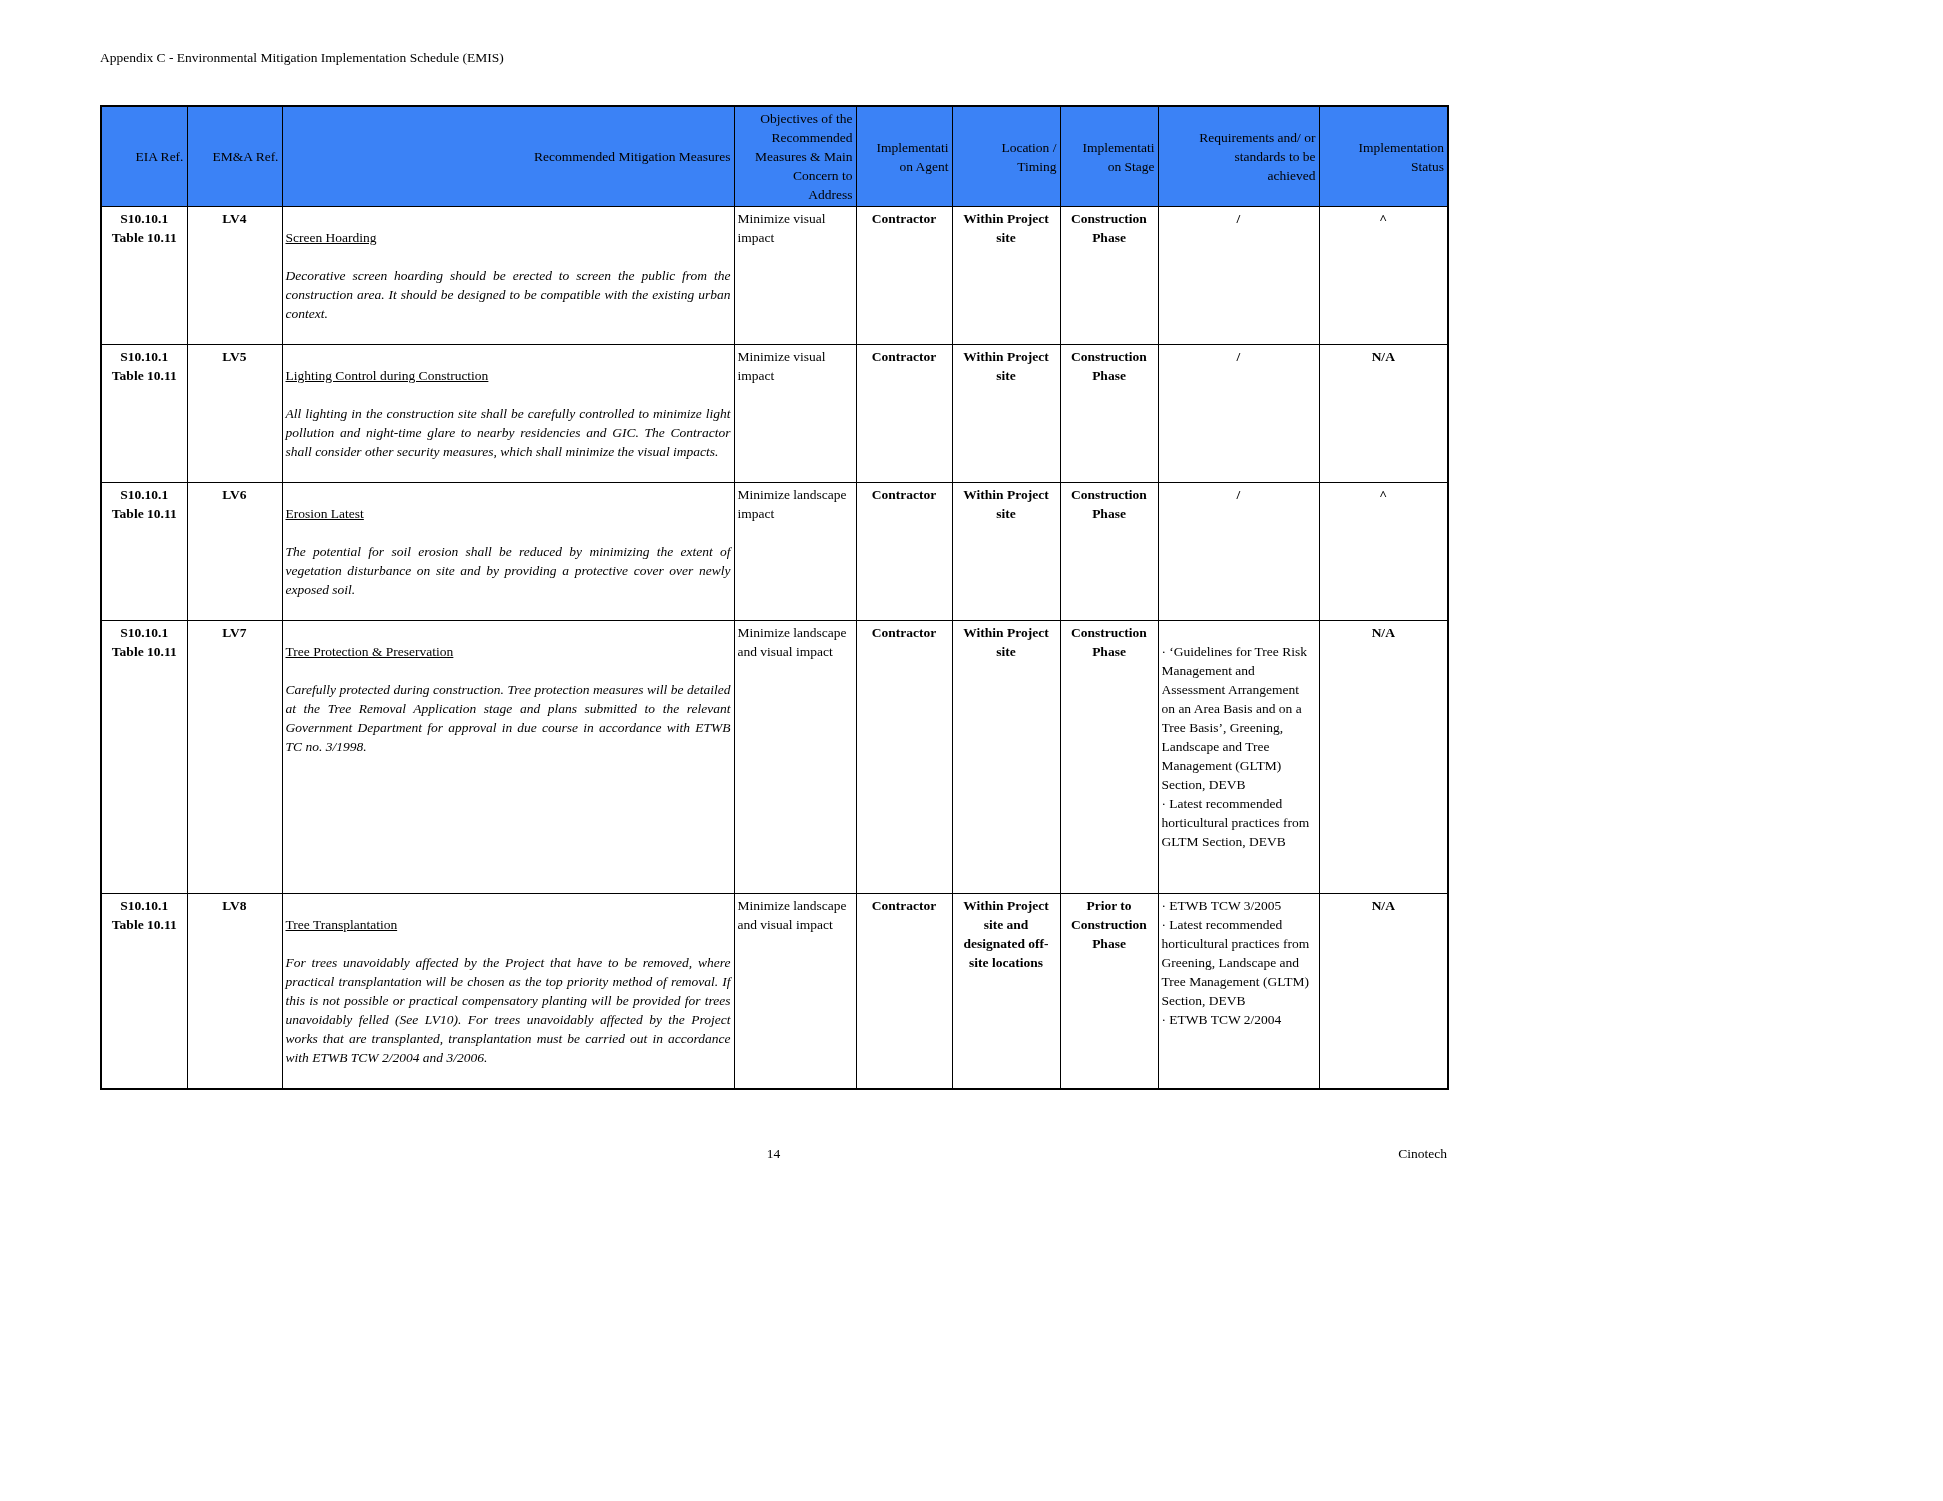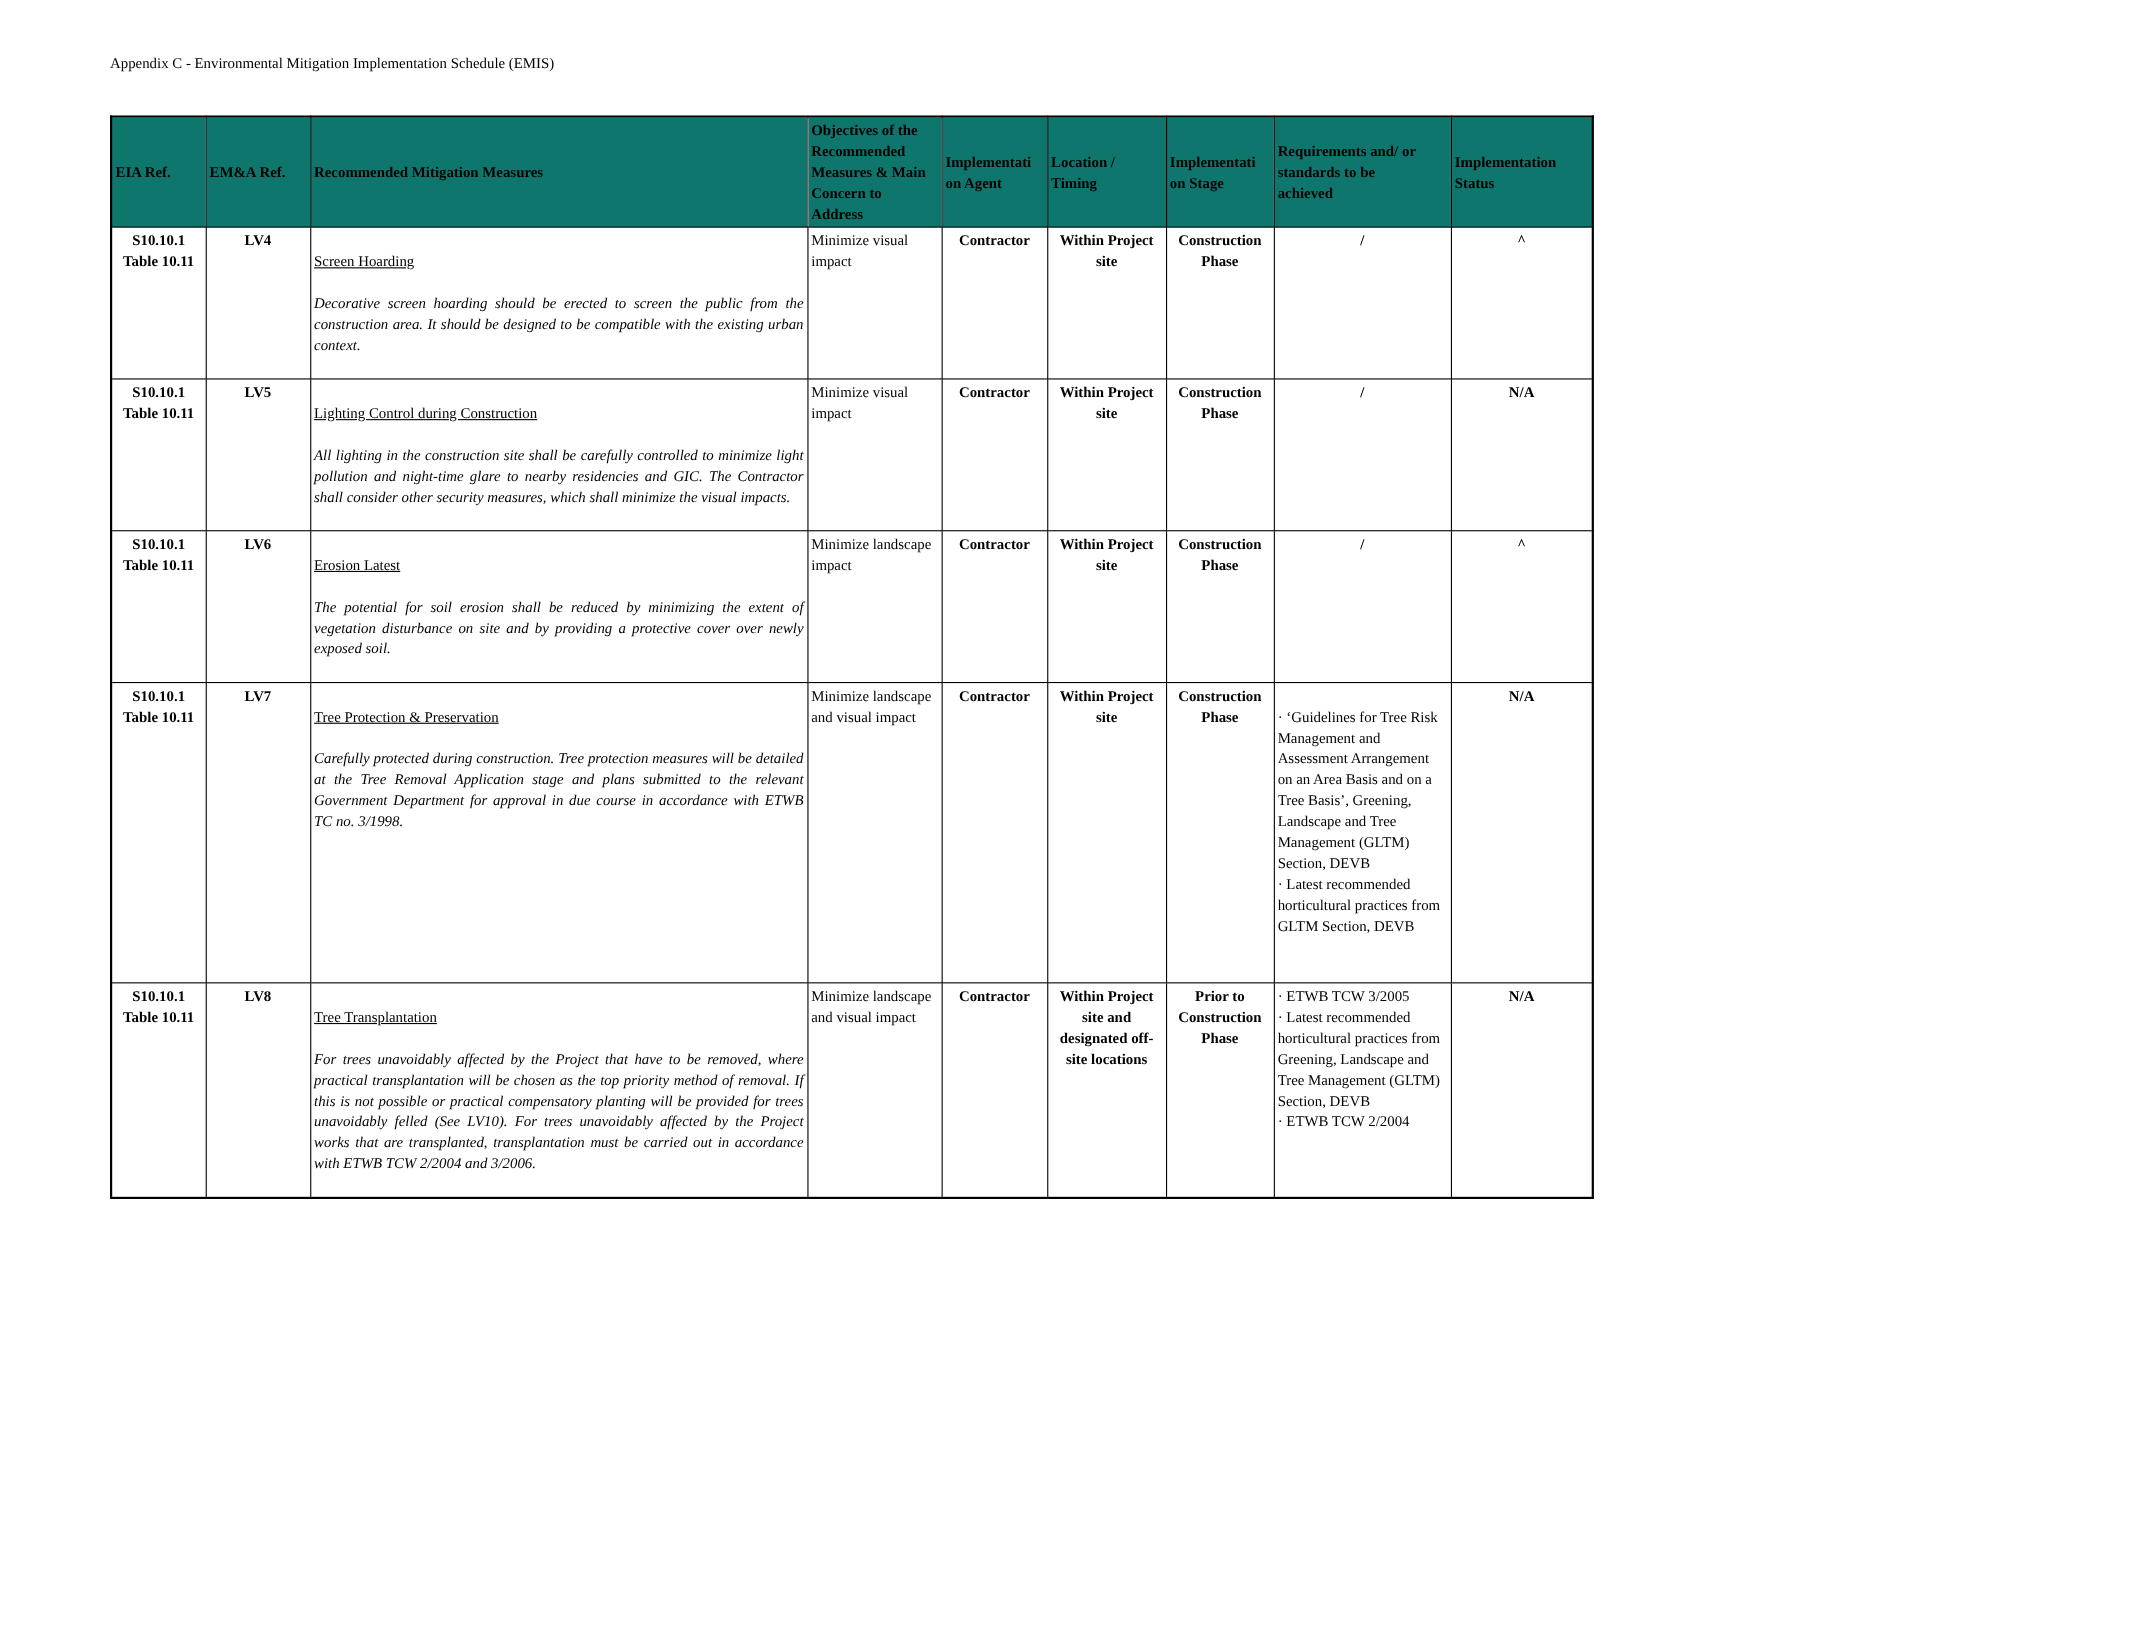--- a/index.html
+++ b/index.html
@@ -33,23 +33,23 @@
     border: 1px solid #000000;
     padding: 2px 3px;
     font-size: 13.5px;
     line-height: 19px;
     vertical-align: top;
     white-space: pre-line;
     overflow: hidden;
     word-wrap: break-word;
   }
   .emis-table th {
-    background: #0f766e;
-    font-weight: bold;
-    text-align: left;
+    background: #3b82f6;
+    font-weight: normal;
+    text-align: right;
     vertical-align: middle;
   }
   tr.header-row { height: 95px; }
   .c-center { text-align: center; font-weight: bold; }
   .c-left   { text-align: left; }
   .m-title  { text-decoration: underline; }
   .m-body   { text-align: justify; font-style: italic; }
   .req-clip { height: 230px; overflow: hidden; }
   .footer {
     position: absolute;
@@ -187,14 +187,18 @@
         <td class="c-center">Prior to Construction Phase</td>
         <td class="c-left">· ETWB TCW 3/2005
 · Latest recommended horticultural practices from Greening, Landscape and Tree Management (GLTM) Section, DEVB
 · ETWB TCW 2/2004</td>
         <td class="c-center">N/A</td>
       </tr>
 
     </tbody>
   </table>
 
+  <div class="footer">
+    <div class="page-number">14</div>
+    <div class="footer-right">Cinotech</div>
+  </div>
 
 </div>
 
 </body></html>

